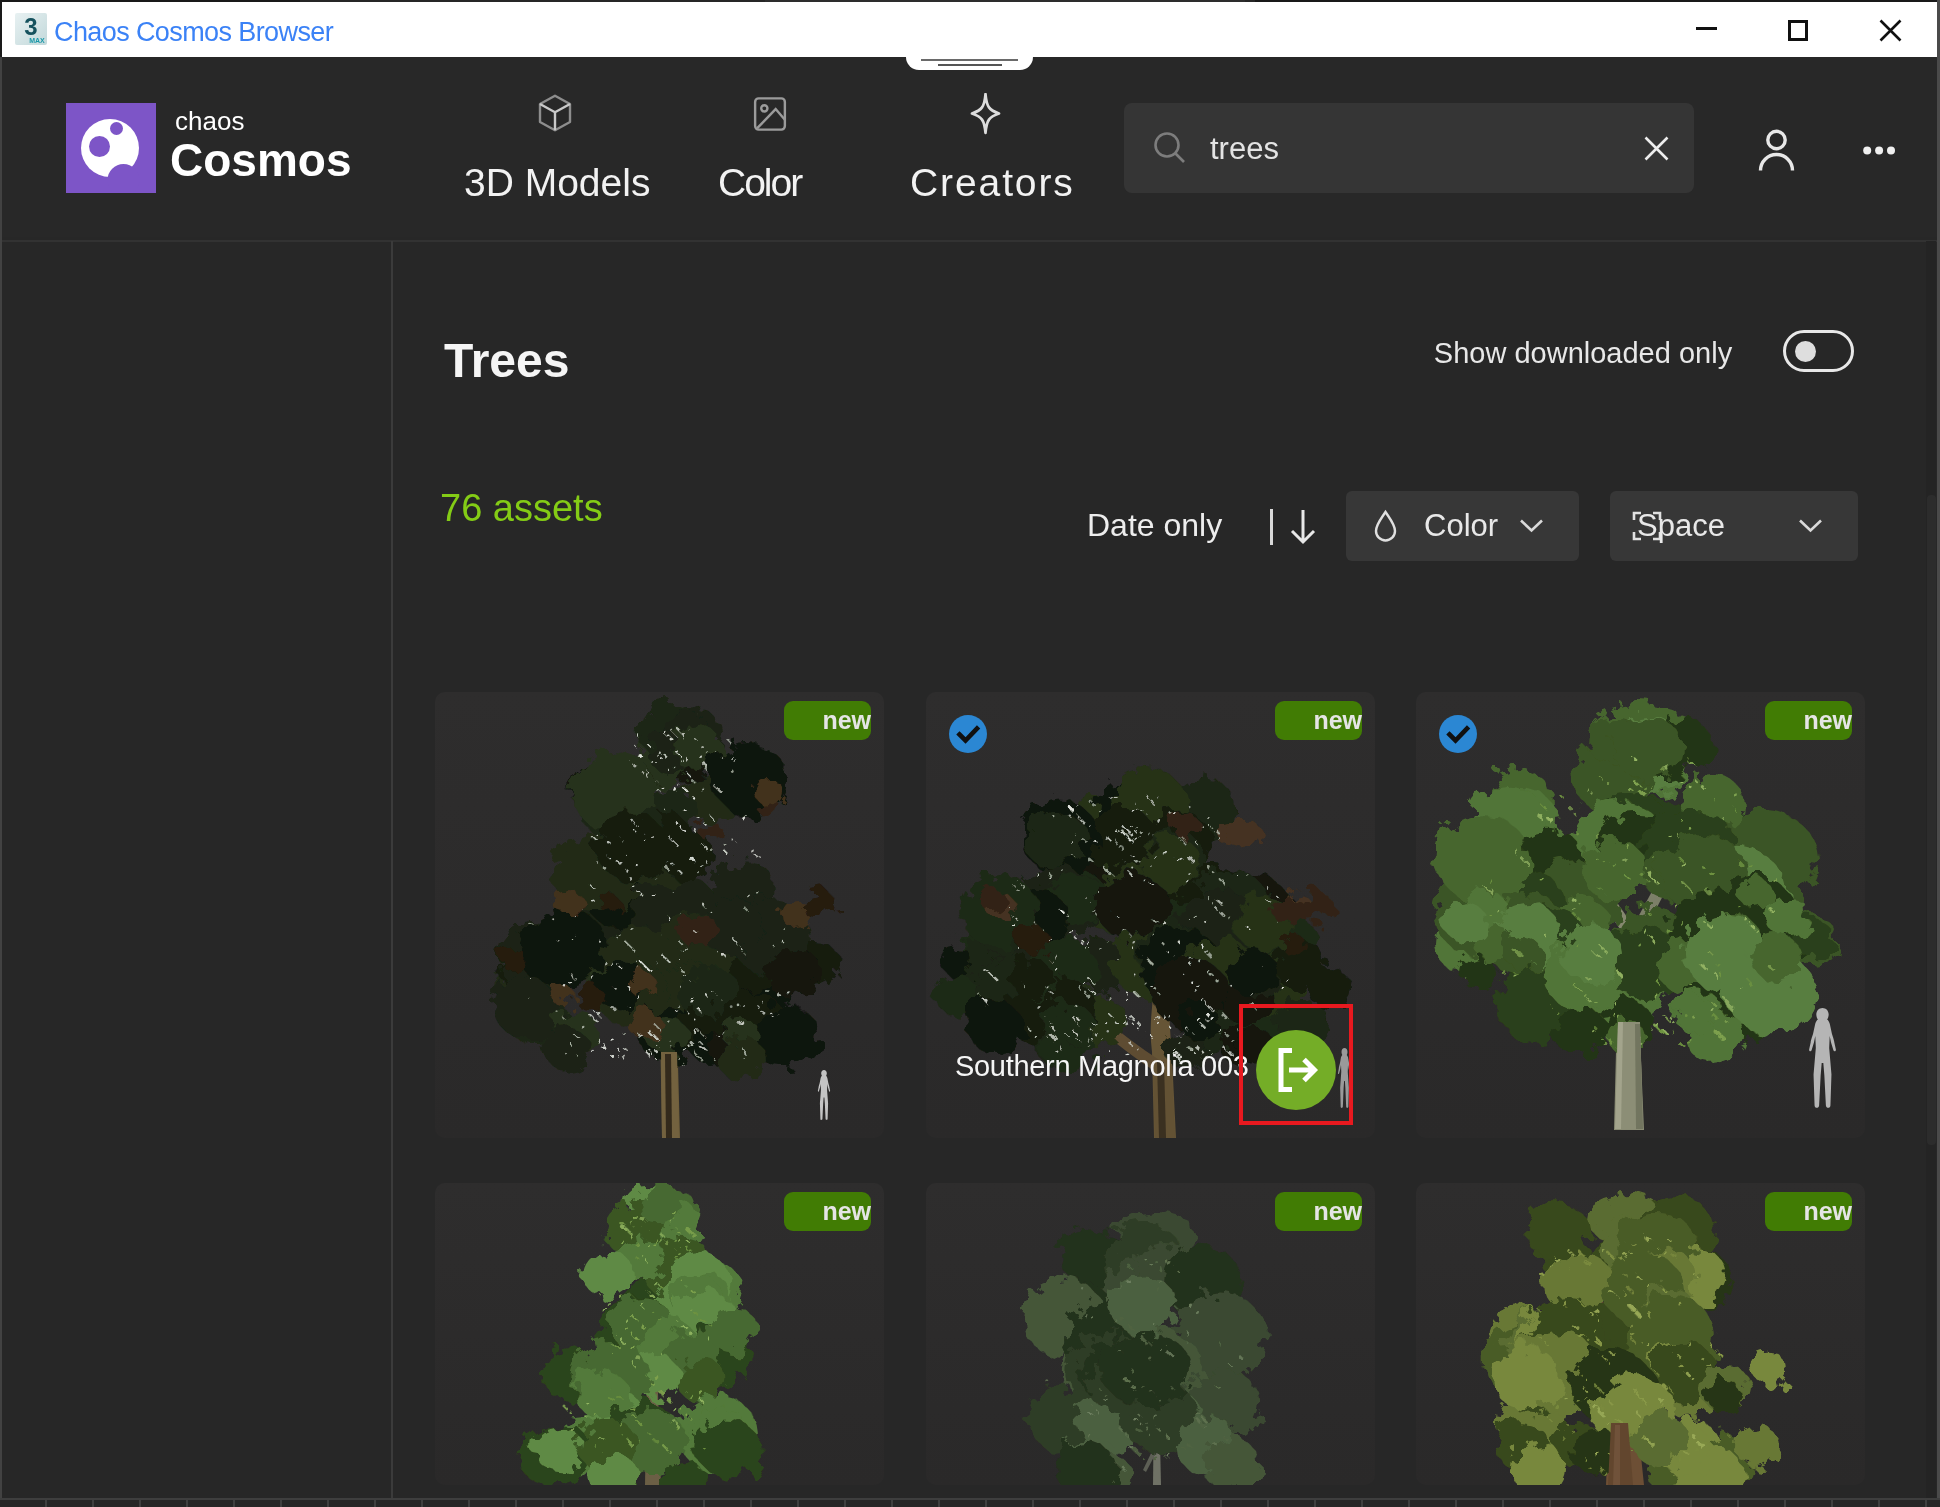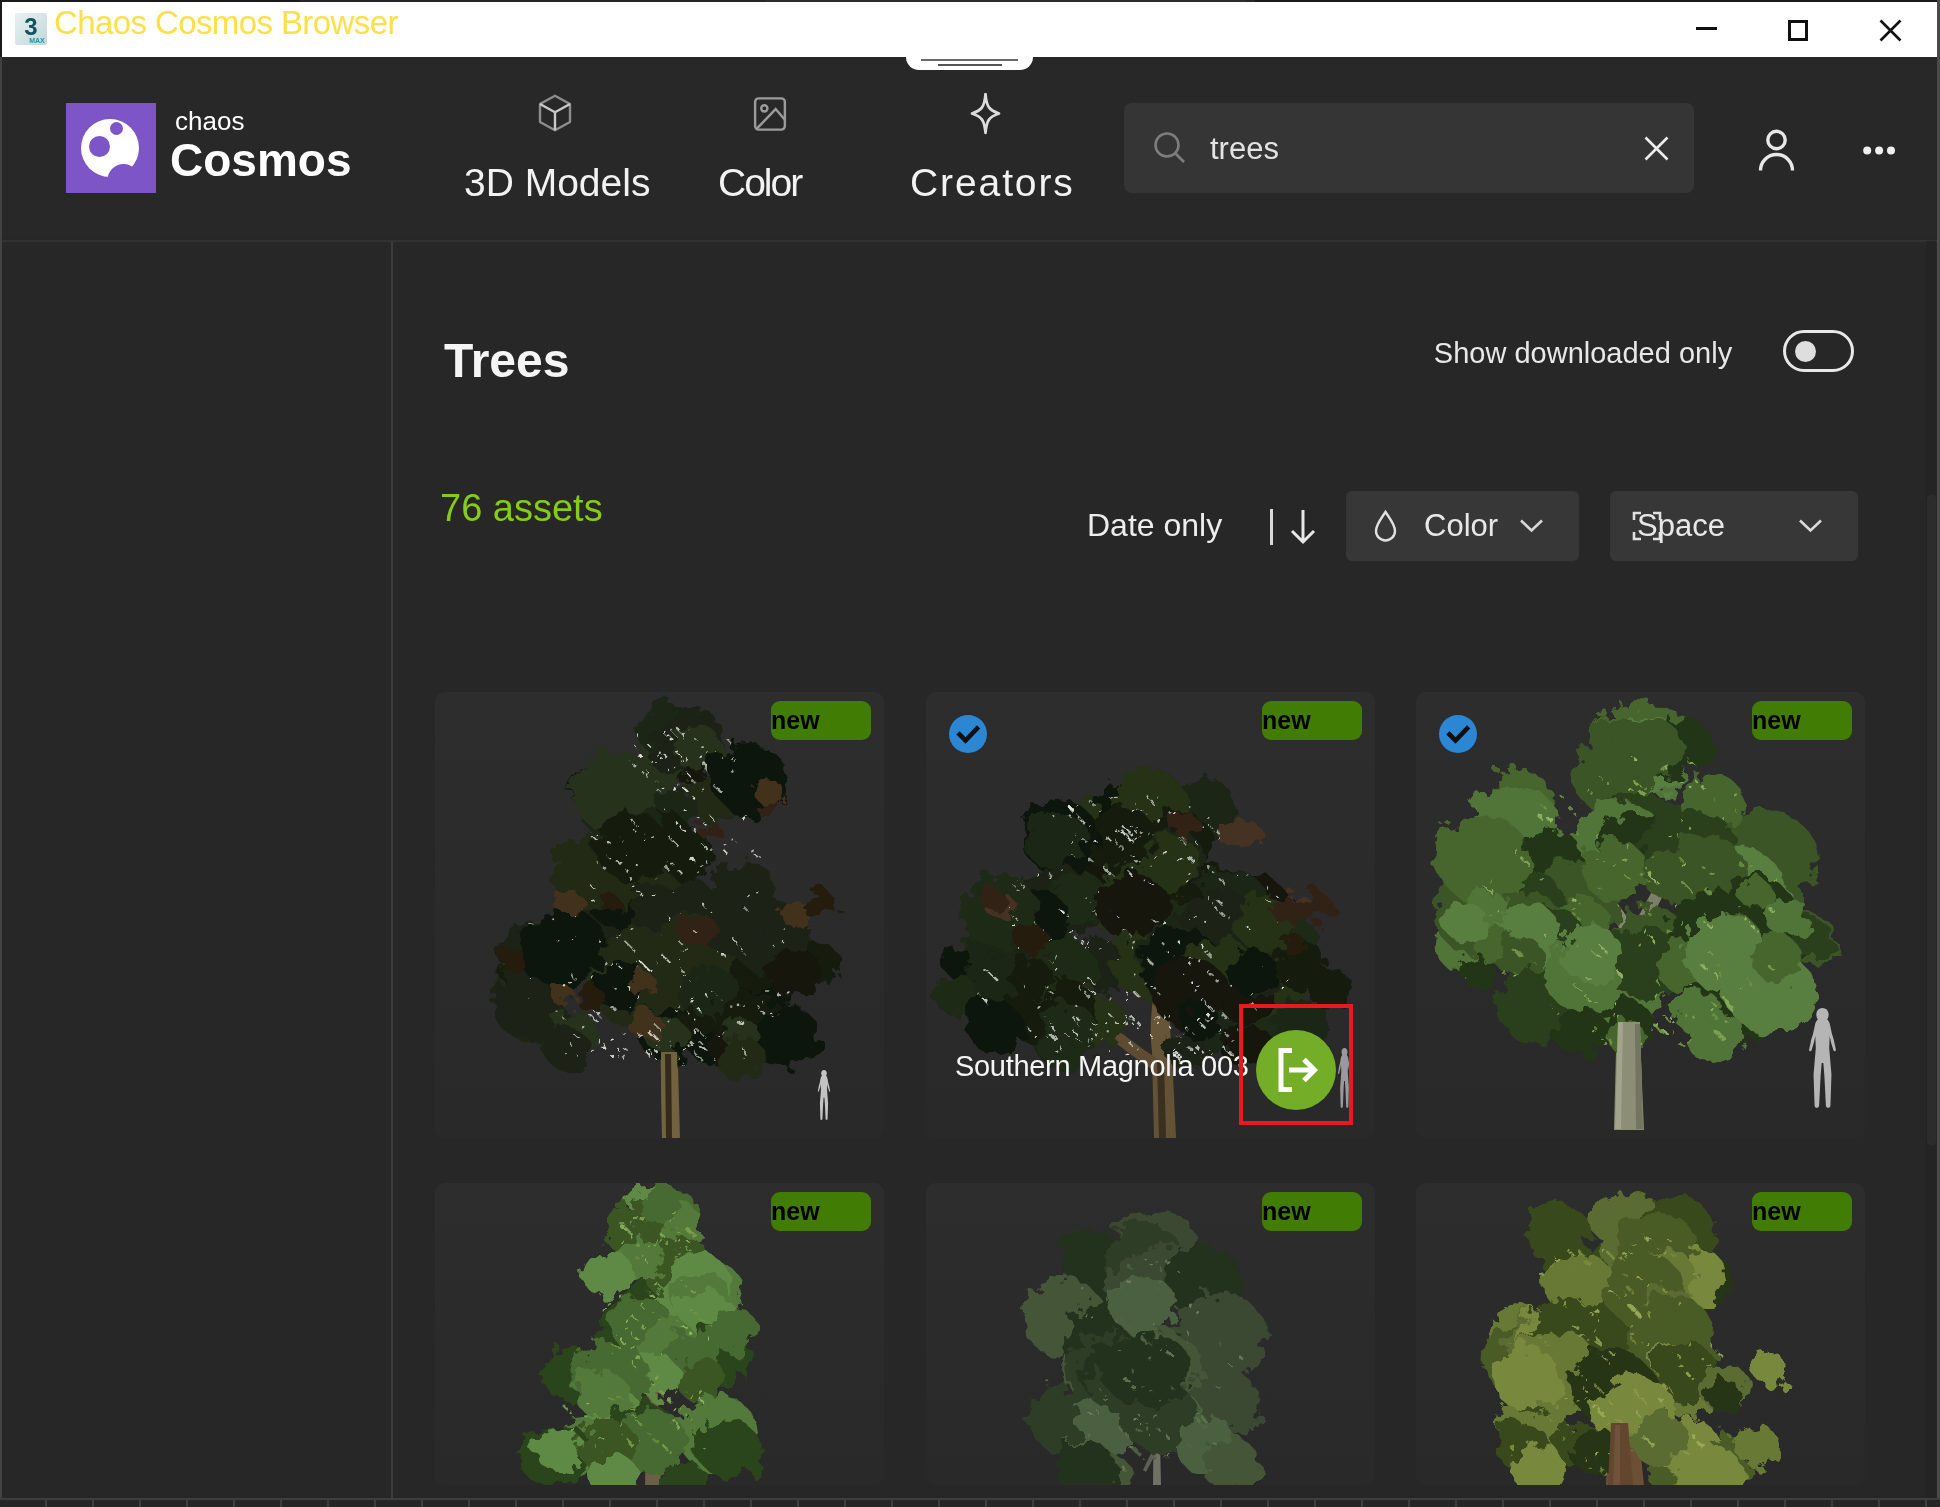--- a/index.html
+++ b/index.html
@@ -2,22 +2,22 @@
 <html><head><meta charset="utf-8"><style>
 *{margin:0;padding:0;box-sizing:border-box}
 html,body{width:1940px;height:1507px;overflow:hidden;background:#272727}
 #app{position:relative;width:1940px;height:1507px;font-family:"Liberation Sans",sans-serif}
 .abs{position:absolute}
 .tb{position:absolute;left:0;top:2px;width:1940px;height:55px;background:#fff}
 .hdr{position:absolute;left:2px;top:57px;width:1935px;height:180px;background:#282828}
 .cnt{position:absolute;left:2px;top:237px;width:1935px;height:1261px;background:#272727}
 .card{position:absolute;width:449px;border-radius:10px;overflow:hidden;
  background:linear-gradient(#2e2d2d,#2a2929)}
-.badge{position:absolute;top:9px;right:13px;width:100px;height:39px;border-radius:9px;
- background:#417c04;color:#000000;font-weight:bold;font-size:25px;text-align:left;line-height:38px}
+.badge{position:absolute;top:9px;right:13px;width:87px;height:39px;border-radius:9px;
+ background:#417c04;color:#e5e5e5;font-weight:bold;font-size:25px;text-align:right;line-height:38px}
 .chk{position:absolute;left:23px;top:23px;width:38px;height:38px}
 .navlbl{position:absolute;top:161px;font-size:39px;color:#f2f2f2;white-space:nowrap}
 .btn{position:absolute;top:491px;height:70px;border-radius:6px;background:#373737;color:#e8e8e8}
 </style></head><body>
 <div id="app">
 
 <div class="abs" style="left:0;top:0;width:1940px;height:3px;background:#191919"></div>
 <div class="abs" style="left:300px;top:0;width:955px;height:4px;background:#262626"></div>
 <div class="abs" style="left:765px;top:0;width:480px;height:7px;background:#2d2d2d"></div>
 <div class="abs" style="left:790px;top:2px;width:430px;height:3px;background:repeating-linear-gradient(90deg,#555 0 14px,#2d2d2d 14px 34px)"></div>
@@ -27,21 +27,21 @@
 <defs>
         <linearGradient id="mx" x1="0" y1="0" x2="1" y2="1">
 <stop offset="0" stop-color="#e8f1f2"></stop>
           <stop offset="1" stop-color="#c2d8da"></stop>
         </linearGradient>
       </defs>
 <rect width="32" height="32" rx="2" fill="url(#mx)"></rect>
 <text x="16" y="22" font-family="Liberation Sans,sans-serif" font-size="24" font-weight="bold" fill="#16525e" text-anchor="middle">3</text>
 <text x="22" y="30" font-family="Liberation Sans,sans-serif" font-size="7" font-weight="bold" fill="#1a98a8" text-anchor="middle">MAX</text>
 </svg>
-<div class="abs" style="left:54px;top:4px;font-size:33px;color:#fde047;letter-spacing:-0.6px">Chaos Cosmos Browser</div>
+<div class="abs" style="left:54px;top:17px;font-size:27px;color:#3b82f6;letter-spacing:-0.6px">Chaos Cosmos Browser</div>
 <div class="abs" style="left:1696px;top:27px;width:21px;height:3px;background:#111"></div>
 <div class="abs" style="left:1788px;top:20px;width:20px;height:21px;border:3px solid #111"></div>
 <svg class="abs" style="left:1879px;top:19px" width="23" height="23" viewBox="0 0 23 23">
 <path d="M1.5 1.5 L21.5 21.5 M21.5 1.5 L1.5 21.5" stroke="#111" stroke-width="2.6"></path>
     </svg>
 <div class="hdr"></div>
 <div class="abs" style="left:906px;top:57px;width:127px;height:13px;background:#fff;border-radius:0 0 14px 14px"></div>
 <div class="abs" style="left:921px;top:58.5px;width:97px;height:2.5px;background:#6a6a6a"></div>
 <div class="abs" style="left:938px;top:63.5px;width:64px;height:2.5px;background:#555"></div>
 <svg class="abs" style="left:66px;top:103px" width="90" height="90" viewBox="0 0 90 90">

